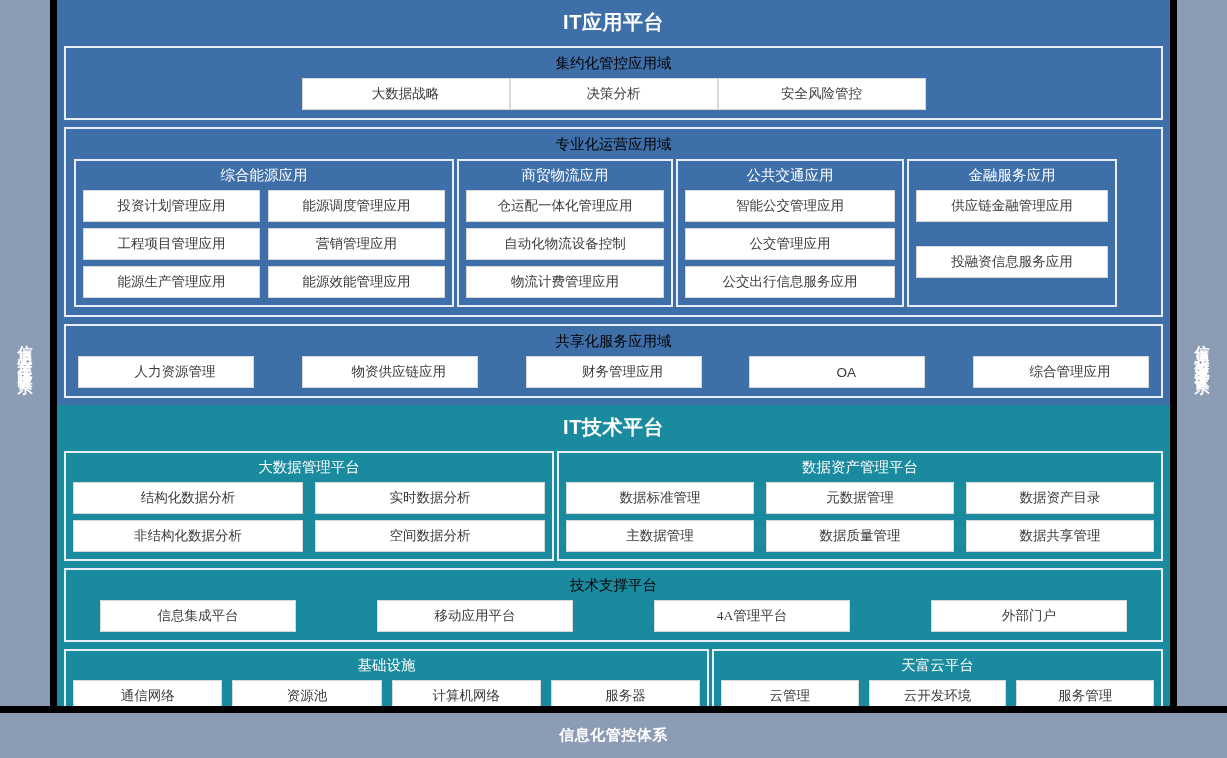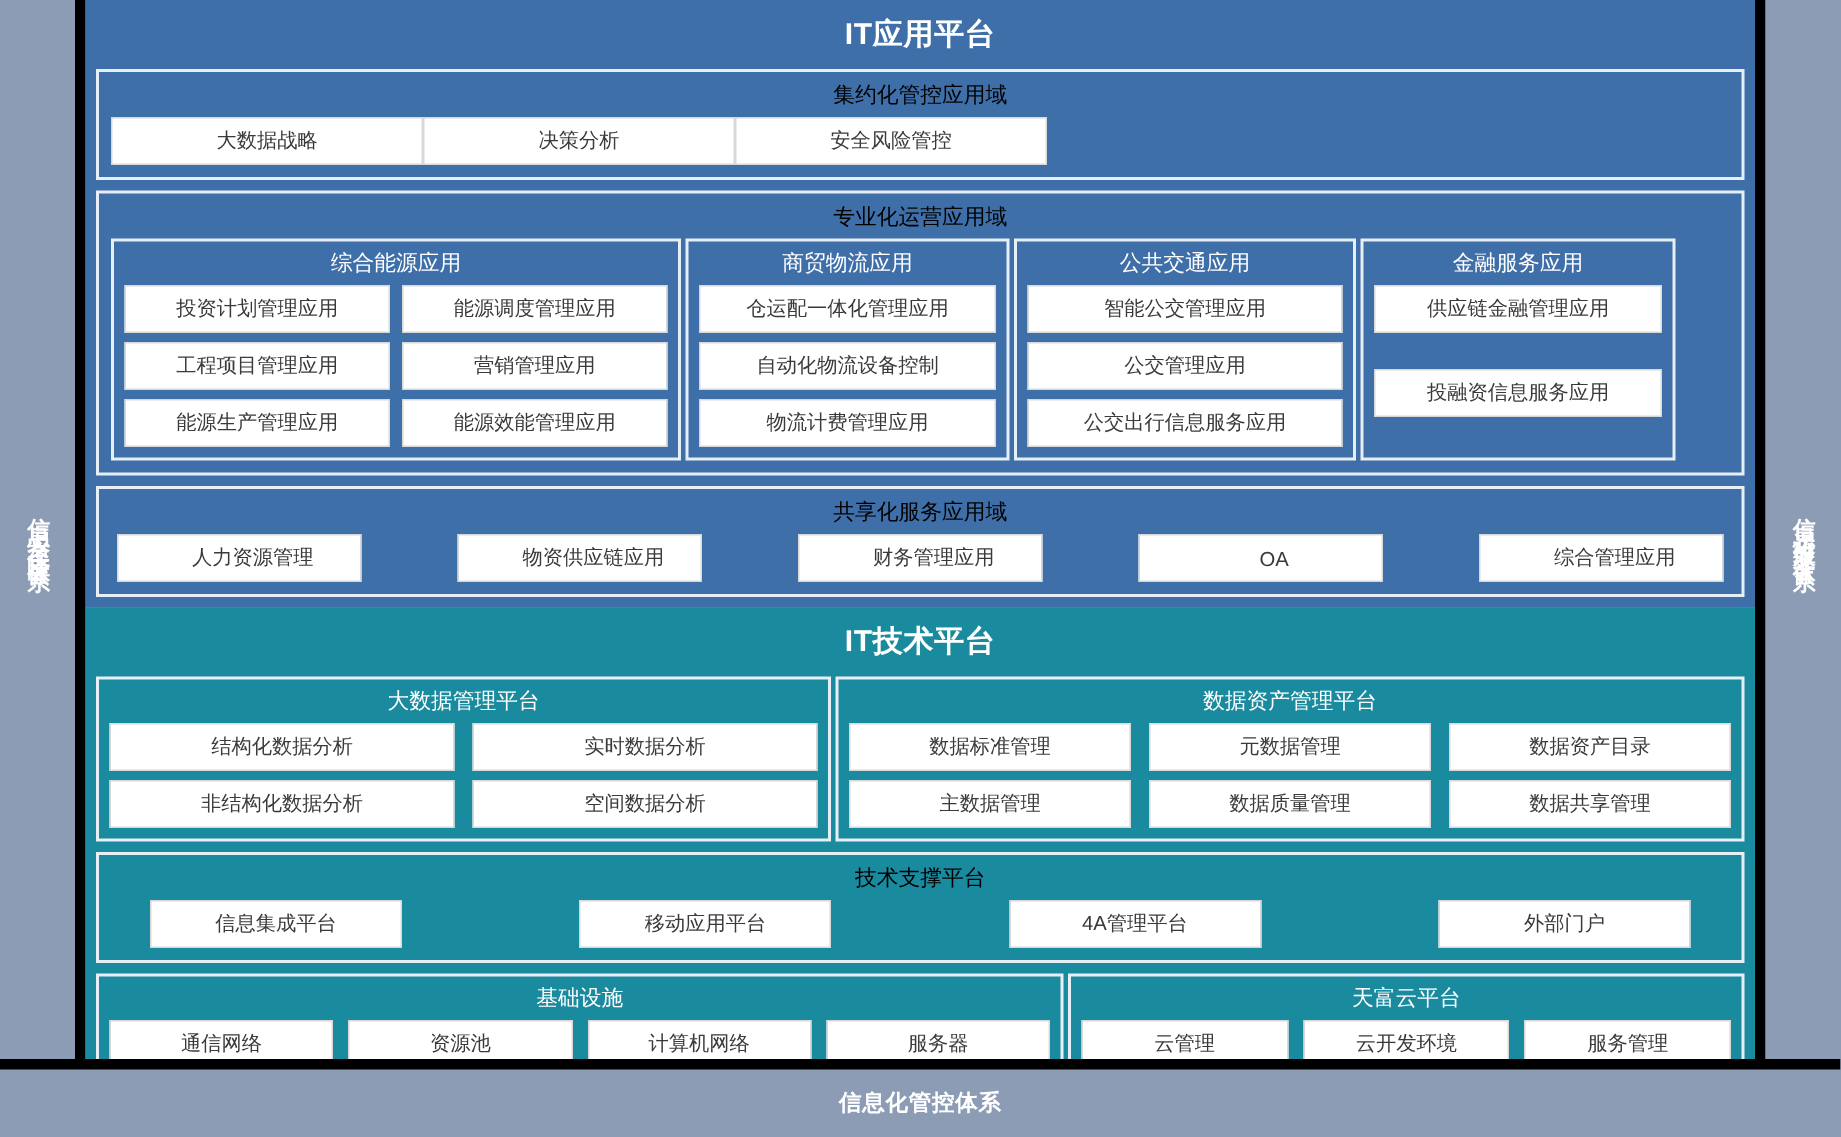--- a/index.html
+++ b/index.html
@@ -116,26 +116,26 @@
     color: #ffffff;
     font-size: 14.5px;
     padding: 2px 0 5px 0;
   }
   .group-rows { display: flex; flex-direction: column; gap: 6px; flex: 1 1 auto; }
   .group-rows .row .chip { flex: 1 1 0; }
   .groups-row { display: flex; gap: 3px; align-items: stretch; }
 
   
   #intensive-row .chip { width: 208px; }
-  #intensive-row { justify-content: flex-start; }
-
-  #shared-row .chip { width: 163px; padding-left: 22px; }
+  #intensive-row { justify-content: center; }
+
+  #shared-row .chip { width: 176px; padding-left: 22px; }
   #shared-row { justify-content: space-between; padding: 0 4px; }
 
-  #tech-support-row .chip { width: 168px; }
+  #tech-support-row .chip { width: 196px; font-family: Liberation Serif, serif; }
   #tech-support-row { justify-content: space-between; padding: 0 26px; }
 
   .g-energy  { flex: 0 0 380px; }
   .g-trade   { flex: 0 0 216px; }
   .g-transit { flex: 0 0 228px; }
   .g-finance { flex: 0 0 210px; }
 
   .g-bigdata { flex: 0 0 490px; }
   .g-asset   { flex: 0 0 auto; flex-grow: 1; }
 

